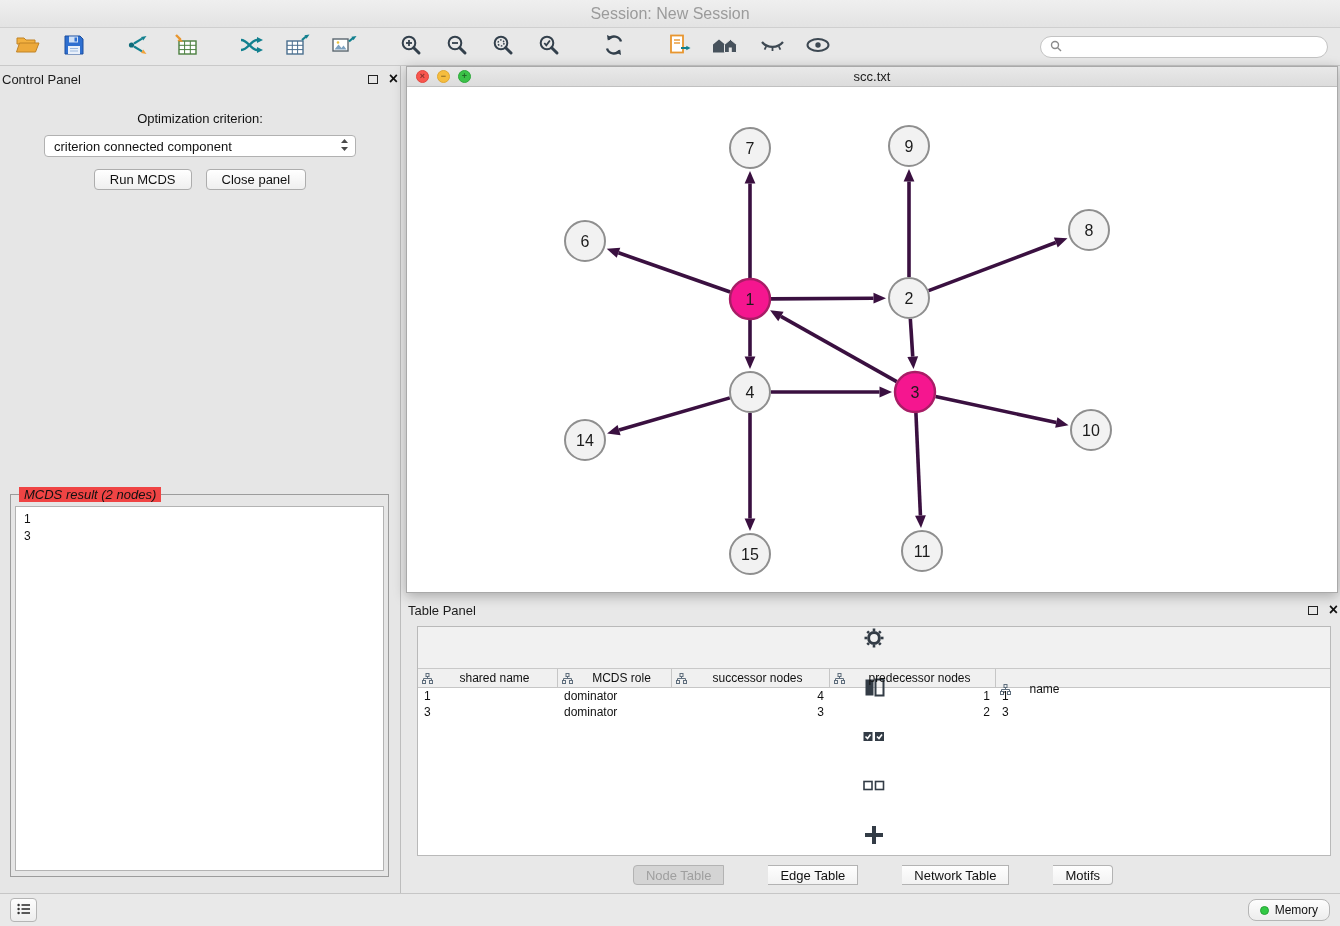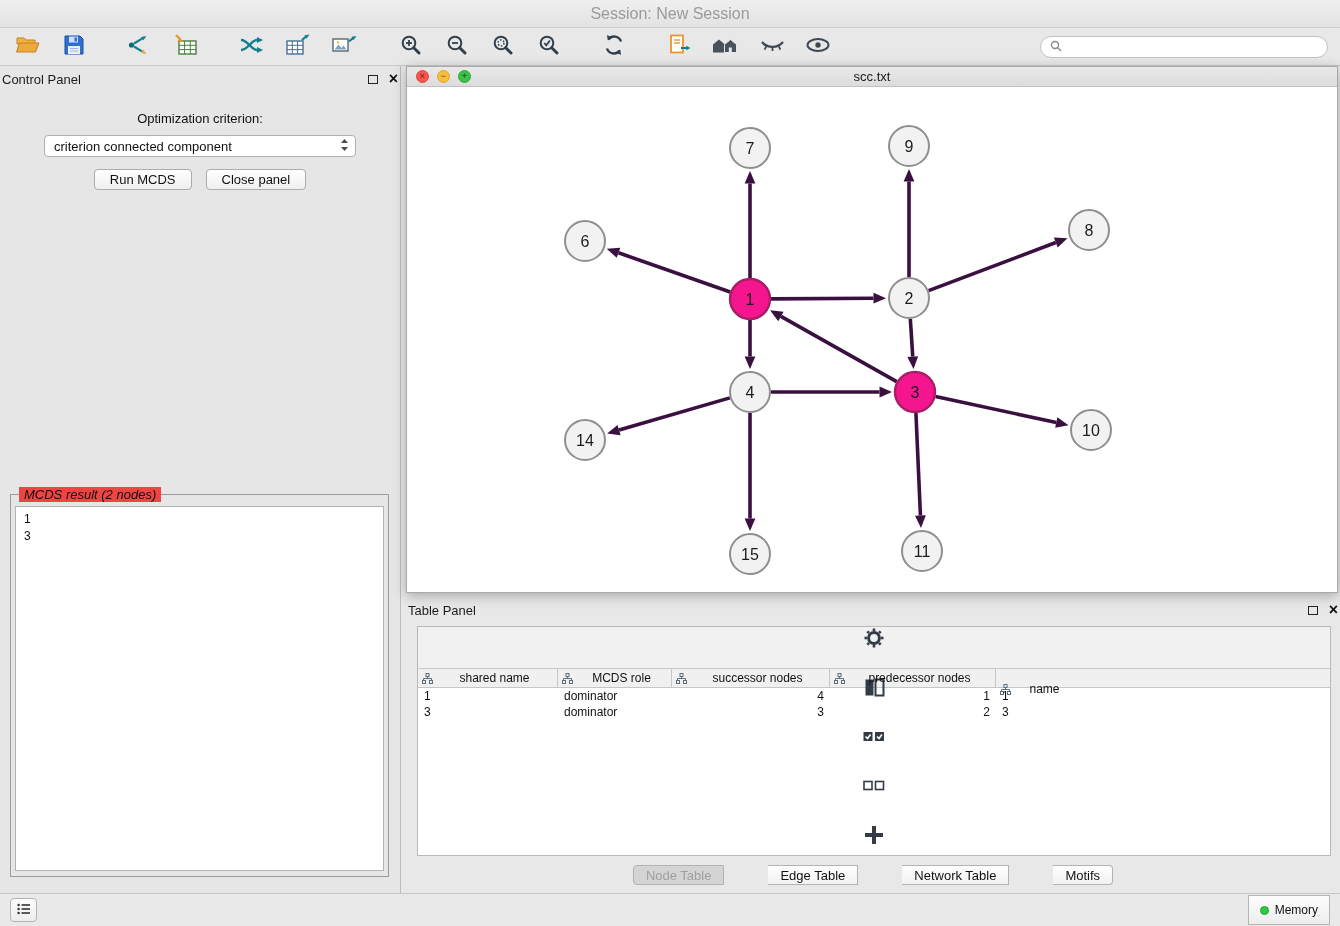--- a/index.html
+++ b/index.html
@@ -114,21 +114,21 @@
     position:absolute; left:0; right:0; bottom:0; height:33px;
     border-top:1px solid #c6c6c6; background:#e9e9e9;
     display:flex; align-items:center; padding:0 10px;
   }
   .list-btn{
     width:27px; height:24px; border:1px solid #b5b5b5; border-radius:4px;
     background:linear-gradient(#fdfdfd,#ededed);
     display:flex; align-items:center; justify-content:center;
   }
   .memory-btn{
-    margin-left:auto; height:30px; border:1px solid #b5b5b5; border-radius:0;
+    margin-left:auto; height:22px; border:1px solid #b5b5b5; border-radius:8px;
     background:linear-gradient(#fdfdfd,#ededed);
     display:flex; align-items:center; gap:6px; padding:0 11px; font-size:12px; color:#111;
   }
   .memory-dot{ width:9px; height:9px; border-radius:50%; background:#31c944; border:1px solid #27a337; }
 </style>
 </head>
 <body>
 
 <div class="titlebar">
   <span>Session: New Session</span>

